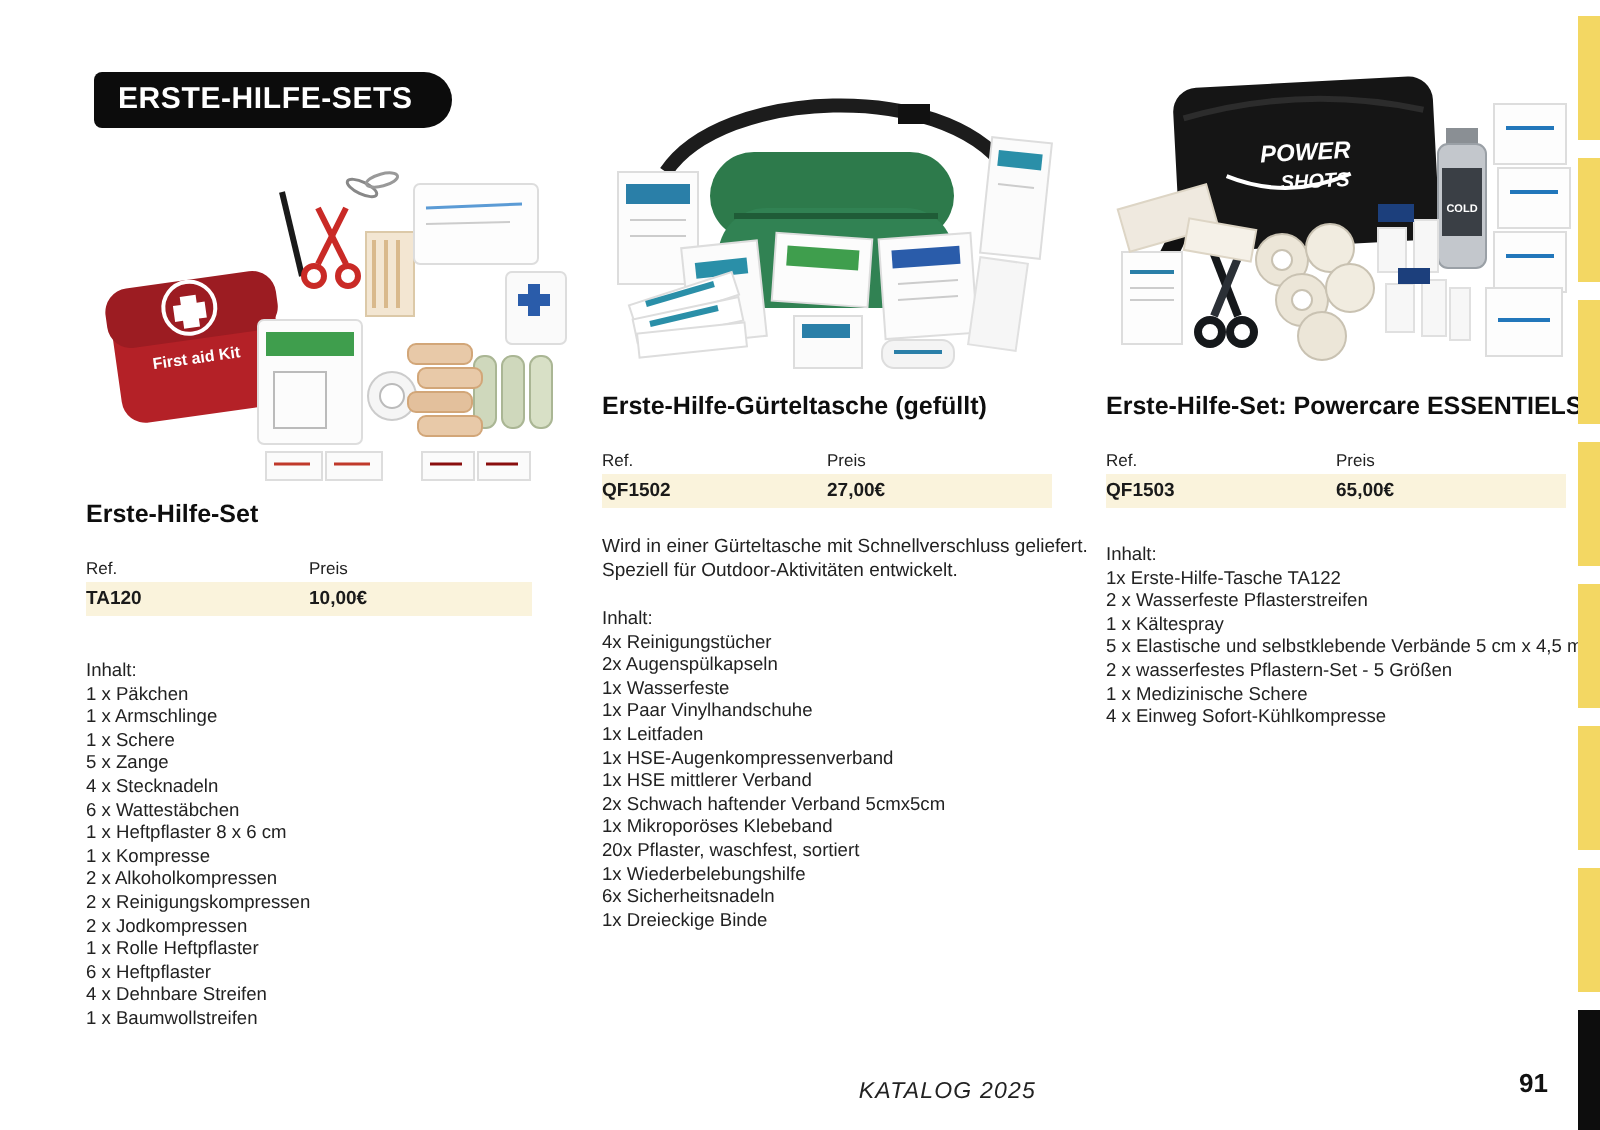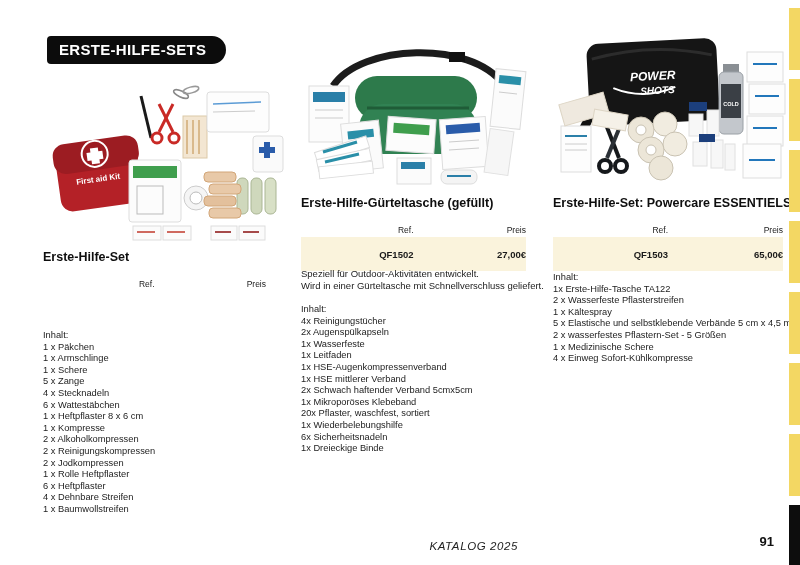--- a/index.html
+++ b/index.html
@@ -12,22 +12,22 @@
           padding:0 20px 0 12px;border-radius:4px 14px 14px 4px;}
 
   
   .photo{position:absolute;background:#ffffff;}
   .photo svg{width:100%;height:100%;display:block;}
 
   .product-title{position:absolute;font-size:12.5px;font-weight:bold;color:#0e0e0e;white-space:nowrap;}
 
   .price-table{position:absolute;}
   .pt-head{display:flex;height:15px;align-items:center;font-size:8.5px;color:#222222;}
-  .pt-row{display:flex;height:34px;align-items:center;background:#faf3dc;font-size:9.5px;font-weight:bold;}
-  .pt-cell{width:50%;text-align:right;}
+  .pt-row{display:flex;height:17px;align-items:center;background:#faf3dc;font-size:9.5px;font-weight:bold;}
+  .pt-cell{width:50%;text-align:left;}
 
   .desc{position:absolute;font-size:9.5px;line-height:12px;color:#222222;white-space:nowrap;}
   .contents{position:absolute;font-size:9.3px;line-height:11.6px;color:#222222;}
   .contents div{white-space:nowrap;}
 
   
   .sidebar-tab{position:absolute;left:768px;width:32px;background:#f3d763;
                display:flex;align-items:center;justify-content:center;cursor:pointer;}
   .sidebar-tab span{writing-mode:vertical-rl;transform:rotate(180deg);font-size:9.5px;
                     font-weight:bold;color:#141414;white-space:nowrap;}
@@ -114,20 +114,24 @@
       </g>
     </svg>
   </div>
 
   <div class="product-title" style="left:22px;top:250px;">Erste-Hilfe-Set</div>
 
   <div class="price-table" style="left:22px;top:276px;width:223px;">
     <div class="pt-head">
       <div class="pt-cell">Ref.</div>
       <div class="pt-cell">Preis</div>
+    </div>
+    <div class="pt-row">
+      <div class="pt-cell">TA120</div>
+      <div class="pt-cell">10,00€</div>
     </div>
   </div>
 
   <div class="contents" style="left:22px;top:330px;">
     <div>Inhalt:</div>
     <div>1 x Päkchen</div>
     <div>1 x Armschlinge</div>
     <div>1 x Schere</div>
     <div>5 x Zange</div>
     <div>4 x Stecknadeln</div>
@@ -209,29 +213,30 @@
       <div class="pt-cell">Ref.</div>
       <div class="pt-cell">Preis</div>
     </div>
     <div class="pt-row">
       <div class="pt-cell">QF1502</div>
       <div class="pt-cell">27,00€</div>
     </div>
   </div>
 
   <div class="desc" style="left:280px;top:268px;">
+    <div>Wird in einer Gürteltasche mit Schnellverschluss geliefert.</div>
     <div>Speziell für Outdoor-Aktivitäten entwickelt.</div>
-    <div>Wird in einer Gürteltasche mit Schnellverschluss geliefert.</div>
   </div>
 
   <div class="contents" style="left:280px;top:304px;">
     <div>Inhalt:</div>
     <div>4x Reinigungstücher</div>
     <div>2x Augenspülkapseln</div>
     <div>1x Wasserfeste</div>
+    <div>1x Paar Vinylhandschuhe</div>
     <div>1x Leitfaden</div>
     <div>1x HSE-Augenkompressenverband</div>
     <div>1x HSE mittlerer Verband</div>
     <div>2x Schwach haftender Verband 5cmx5cm</div>
     <div>1x Mikroporöses Klebeband</div>
     <div>20x Pflaster, waschfest, sortiert</div>
     <div>1x Wiederbelebungshilfe</div>
     <div>6x Sicherheitsnadeln</div>
     <div>1x Dreieckige Binde</div>
   </div>

